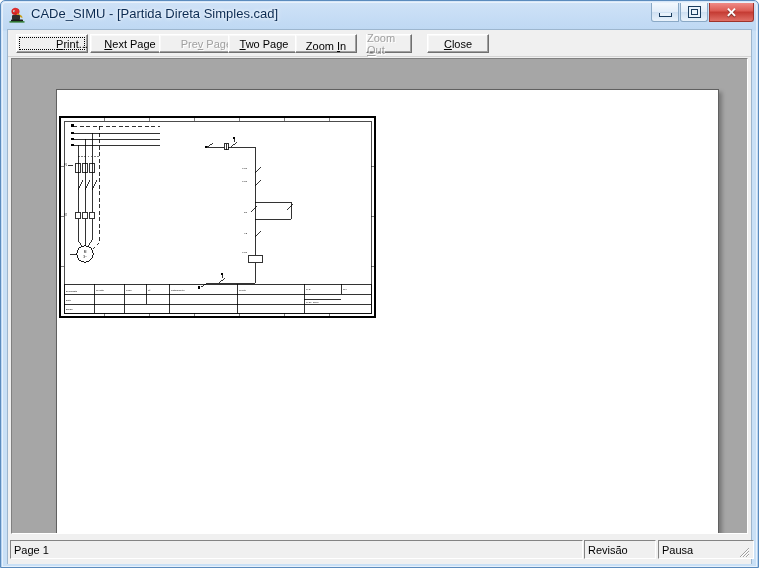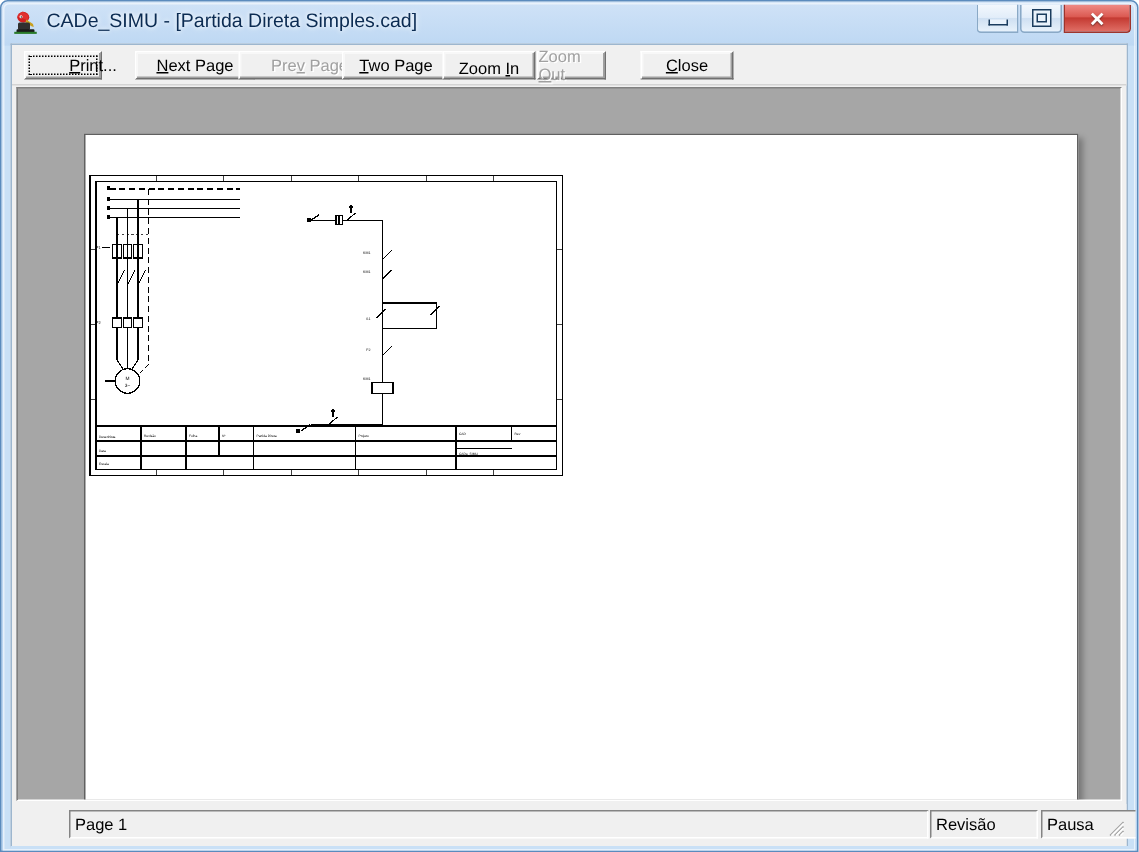--- a/index.html
+++ b/index.html
@@ -184,21 +184,20 @@
     background: #f0f0f0;
     border: 1px solid #ffffff;
     border-top-color: #848484;
     border-left-color: #848484;
     font-size: 11px;
     color: #000000;
     display: flex; align-items: center;
     padding-left: 3px;
     overflow: hidden;
     white-space: nowrap;
-    margin-left: 36px;
   }
   #sb-page { left: 2px; width: 573px; }
   #sb-mode { left: 576px; width: 72px; }
   #sb-state { left: 650px; width: 96px; }
   #grip {
     position: absolute;
     left: 729px; top: 9px;
     width: 13px; height: 13px;
   }
   #bottom-edge {
@@ -240,37 +239,37 @@
           </span>
       </div>
       <div class="cap-btn" id="btn-close">
         <span class="cap-glyph">✕</span>
       </div>
     </div>
 
     <div id="client">
 
       <div id="toolbar">
-          <div class="tbtn" style="left: 8px; width: 52px; padding-left: 40px;">
+          <div class="tbtn" style="left: 8px; width: 72px; padding-left: 40px;">
             <span><u>P</u>rint...</span>
             <span class="focusrect"></span>
           </div>
           <div class="tbtn" style="left: 82px; width: 80px;">
             <span><u>N</u>ext Page</span>
           </div>
           <div class="tbtn disabled" style="left: 151px; width: 74px; justify-content: flex-end;">
             <span>Pre<u>v</u> Page</span>
           </div>
           <div class="tbtn" style="left: 220px; width: 72px;">
             <span><u>T</u>wo Page</span>
           </div>
           <div class="tbtn" style="left: 287px; width: 62px; align-items: flex-end;">
             <span>Zoom <u>I</u>n</span>
           </div>
-          <div class="tbtn disabled" style="left: 350px; width: 46px;">
+          <div class="tbtn disabled" style="left: 358px; width: 46px;">
             <span>Zoom <u>O</u>ut</span>
           </div>
           <div class="tbtn" style="left: 419px; width: 62px; justify-content: center;">
             <span><u>C</u>lose</span>
           </div>
         </div>
 
       <div id="preview">
         <div id="page">
           <svg id="drawing" viewBox="0 0 317 202" shape-rendering="crispEdges">

